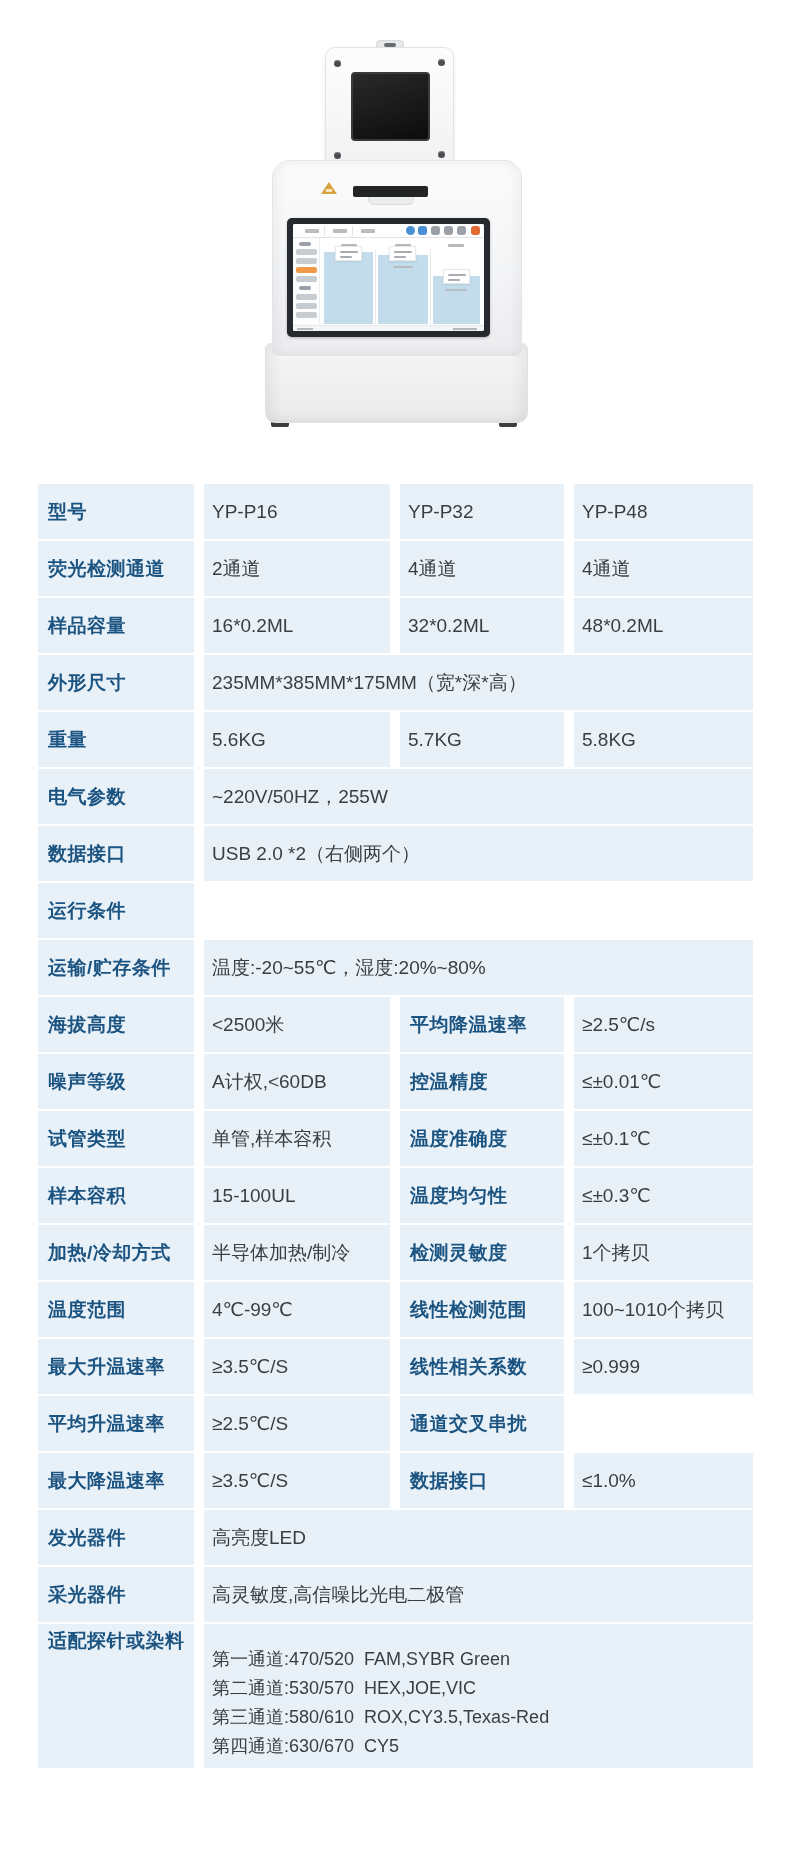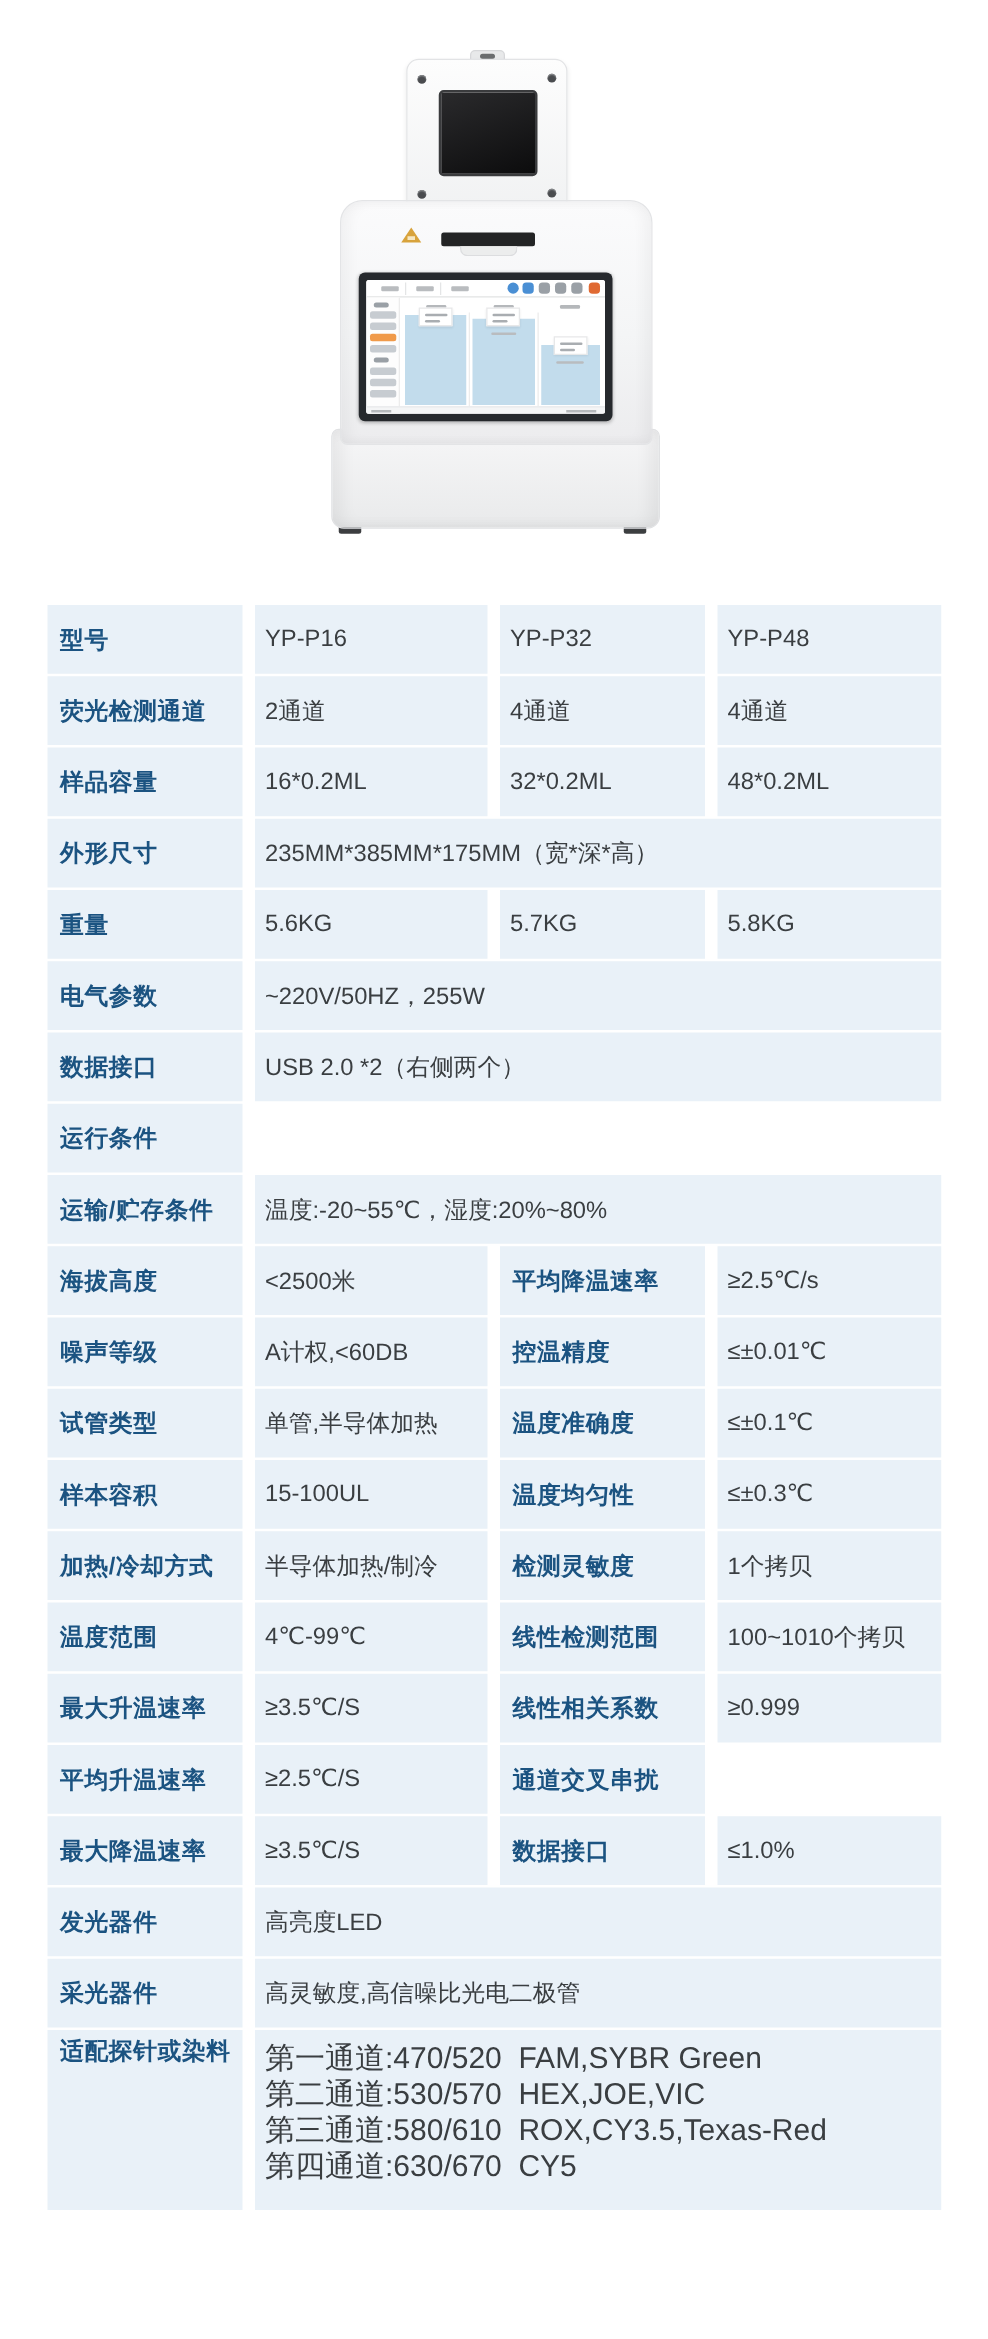--- a/index.html
+++ b/index.html
@@ -66,22 +66,22 @@
   
   .spec-table{position:absolute;left:38px;top:484px;width:715px;}
   .row{display:grid;grid-template-columns:156px 186px 164px 179px;column-gap:10px;
        height:55px;margin-bottom:2px;}
   .row.tall{height:144px;}
   .cell{background:#e9f1f8;display:flex;align-items:center;overflow:hidden;}
   .c-label{color:#1b5381;font-weight:700;font-size:19px;letter-spacing:.5px;padding:0 6px 0 10px;}
   .c-value{color:#3a3e41;font-size:19px;padding:0 8px 0 8px;}
   .row.tall .cell{align-items:flex-start;}
   .row.tall .c-label{padding-top:4px;}
-  .row.tall .c-value{flex-direction:column;justify-content:flex-start;padding-top:8px;
-       font-size:24px;line-height:29px;white-space:pre-wrap;}
+  .row.tall .c-value{flex-direction:column;justify-content:flex-start;padding-top:21px;
+       font-size:18px;line-height:29px;white-space:pre-wrap;}
 </style>
 </head>
 <body>
 
 <div class="page">
 
   <div class="hero">
     <div class="lid-tab"></div>
     <div class="lid"></div>
     <div class="lid-tab-slot"></div>
@@ -208,21 +208,21 @@
         <div class="cell c-value">≥2.5℃/s</div>
       </div>
       <div class="row">
         <div class="cell c-label">噪声等级</div>
         <div class="cell c-value">A计权,&lt;60DB</div>
         <div class="cell c-label">控温精度</div>
         <div class="cell c-value">≤±0.01℃</div>
       </div>
       <div class="row">
         <div class="cell c-label">试管类型</div>
-        <div class="cell c-value">单管,半导体加热</div>
+        <div class="cell c-value">单管,样本容积</div>
         <div class="cell c-label">温度准确度</div>
         <div class="cell c-value">≤±0.1℃</div>
       </div>
       <div class="row">
         <div class="cell c-label">样本容积</div>
         <div class="cell c-value">15-100UL</div>
         <div class="cell c-label">温度均匀性</div>
         <div class="cell c-value">≤±0.3℃</div>
       </div>
       <div class="row">

